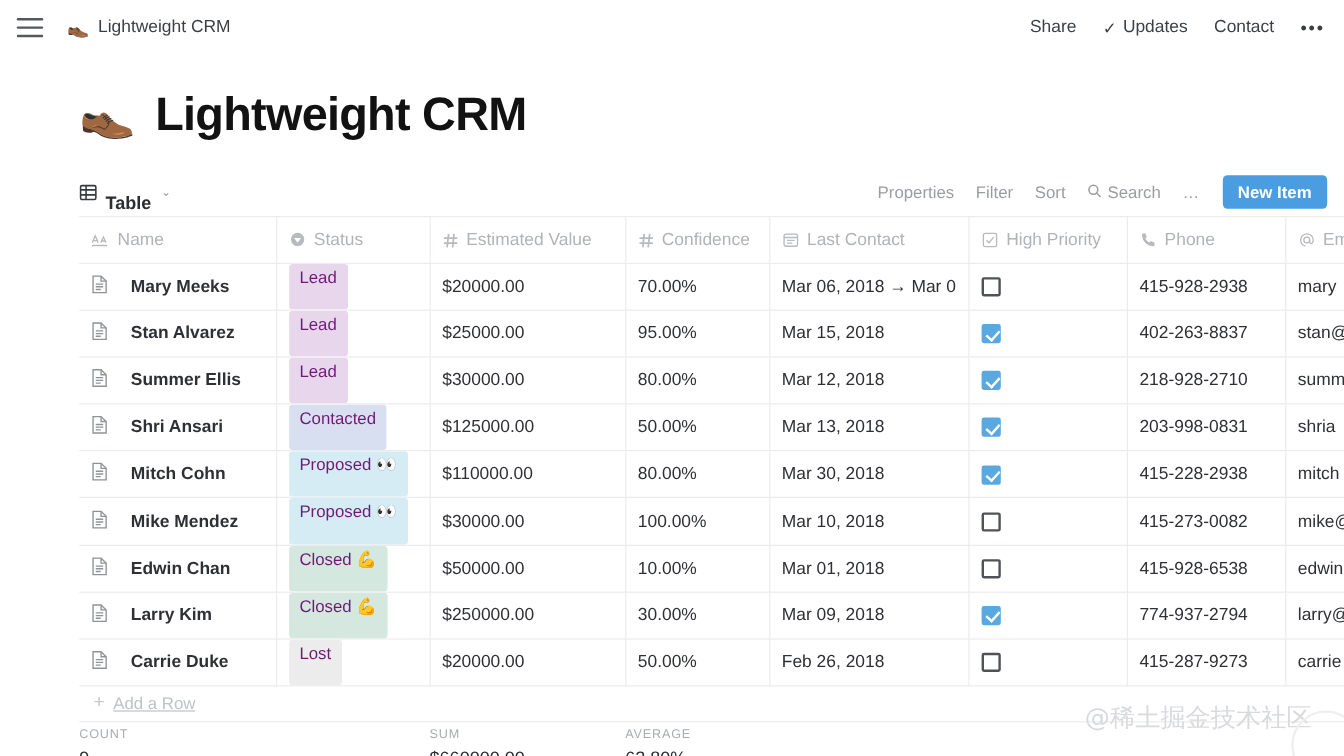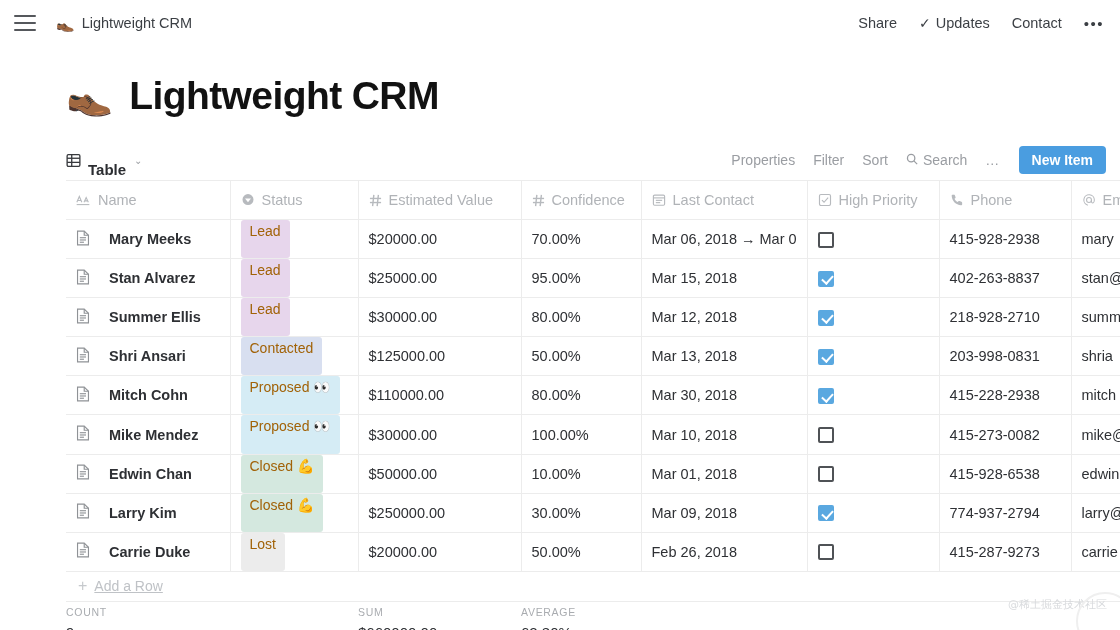--- a/index.html
+++ b/index.html
@@ -75,21 +75,21 @@
   .th-inner { display:flex; align-items:center; gap:7px; }
   .th-icon { color:#b7babe; display:inline-flex; align-items:center; flex:0 0 auto;}
   td.name-cell { font-weight:700; color:#272a2e; }
   .name-inner { display:flex; align-items:center; gap:19px; }
   .doc-icon { color:#8f9296; flex:0 0 auto; }
   td.num { text-align:right; font-weight:400; }
   td.center { text-align:left; }
 
   .tag {
     display:inline-block; padding:3px 9px 19px; border-radius:3px;
-    font-size:14px; line-height:1.15; color:#a16207; white-space:nowrap;
+    font-size:14px; line-height:1.15; color:#701a75; white-space:nowrap;
   }
   .tag.lead      { background:#e7d6ec; }
   .tag.contacted { background:#d8dff0; }
   .tag.proposed  { background:#d5ecf5; }
   .tag.closed    { background:#d4e8df; }
   .tag.lost      { background:#ececec; }
 
   .cbox {
     width:16px; height:16px; border:2px solid #4f5256; border-radius:2px;
     display:inline-block; background:#fff; vertical-align:middle;
@@ -112,22 +112,22 @@
   .add-row .plus { color:#c6c9cd; font-size:16px; line-height:1; }
   .add-row .lbl { color:#bfc2c6; font-size:14px;text-decoration:underline; }
 
   
   .agg-row { display:flex; align-items:center; height:44px; width:1110px; }
   .agg-cell { display:flex; align-items:baseline; gap:6px; justify-content:flex-start; padding-right:11px;flex-direction:column; }
   .agg-label { font-size:10.5px; letter-spacing:0.7px; color:#a9acb0; text-transform:uppercase;}
   .agg-value { font-size:15px; color:#2c2e32; font-weight:400; }
 
   .watermark {
-    position:absolute; right:13px; bottom:18px;
-    font-size:11px; color:#d8dadd;
+    position:absolute; right:27px; bottom:18px;
+    font-size:21px; color:#d8dadd;
     font-family:"DejaVu Sans", sans-serif;
   }
   .corner-arc {
     position:absolute; right:-14px; bottom:-20px;
     width:58px; height:58px; border:2px solid #efefef; border-radius:50%;
   }
 </style>
 </head>
 <body>
 

